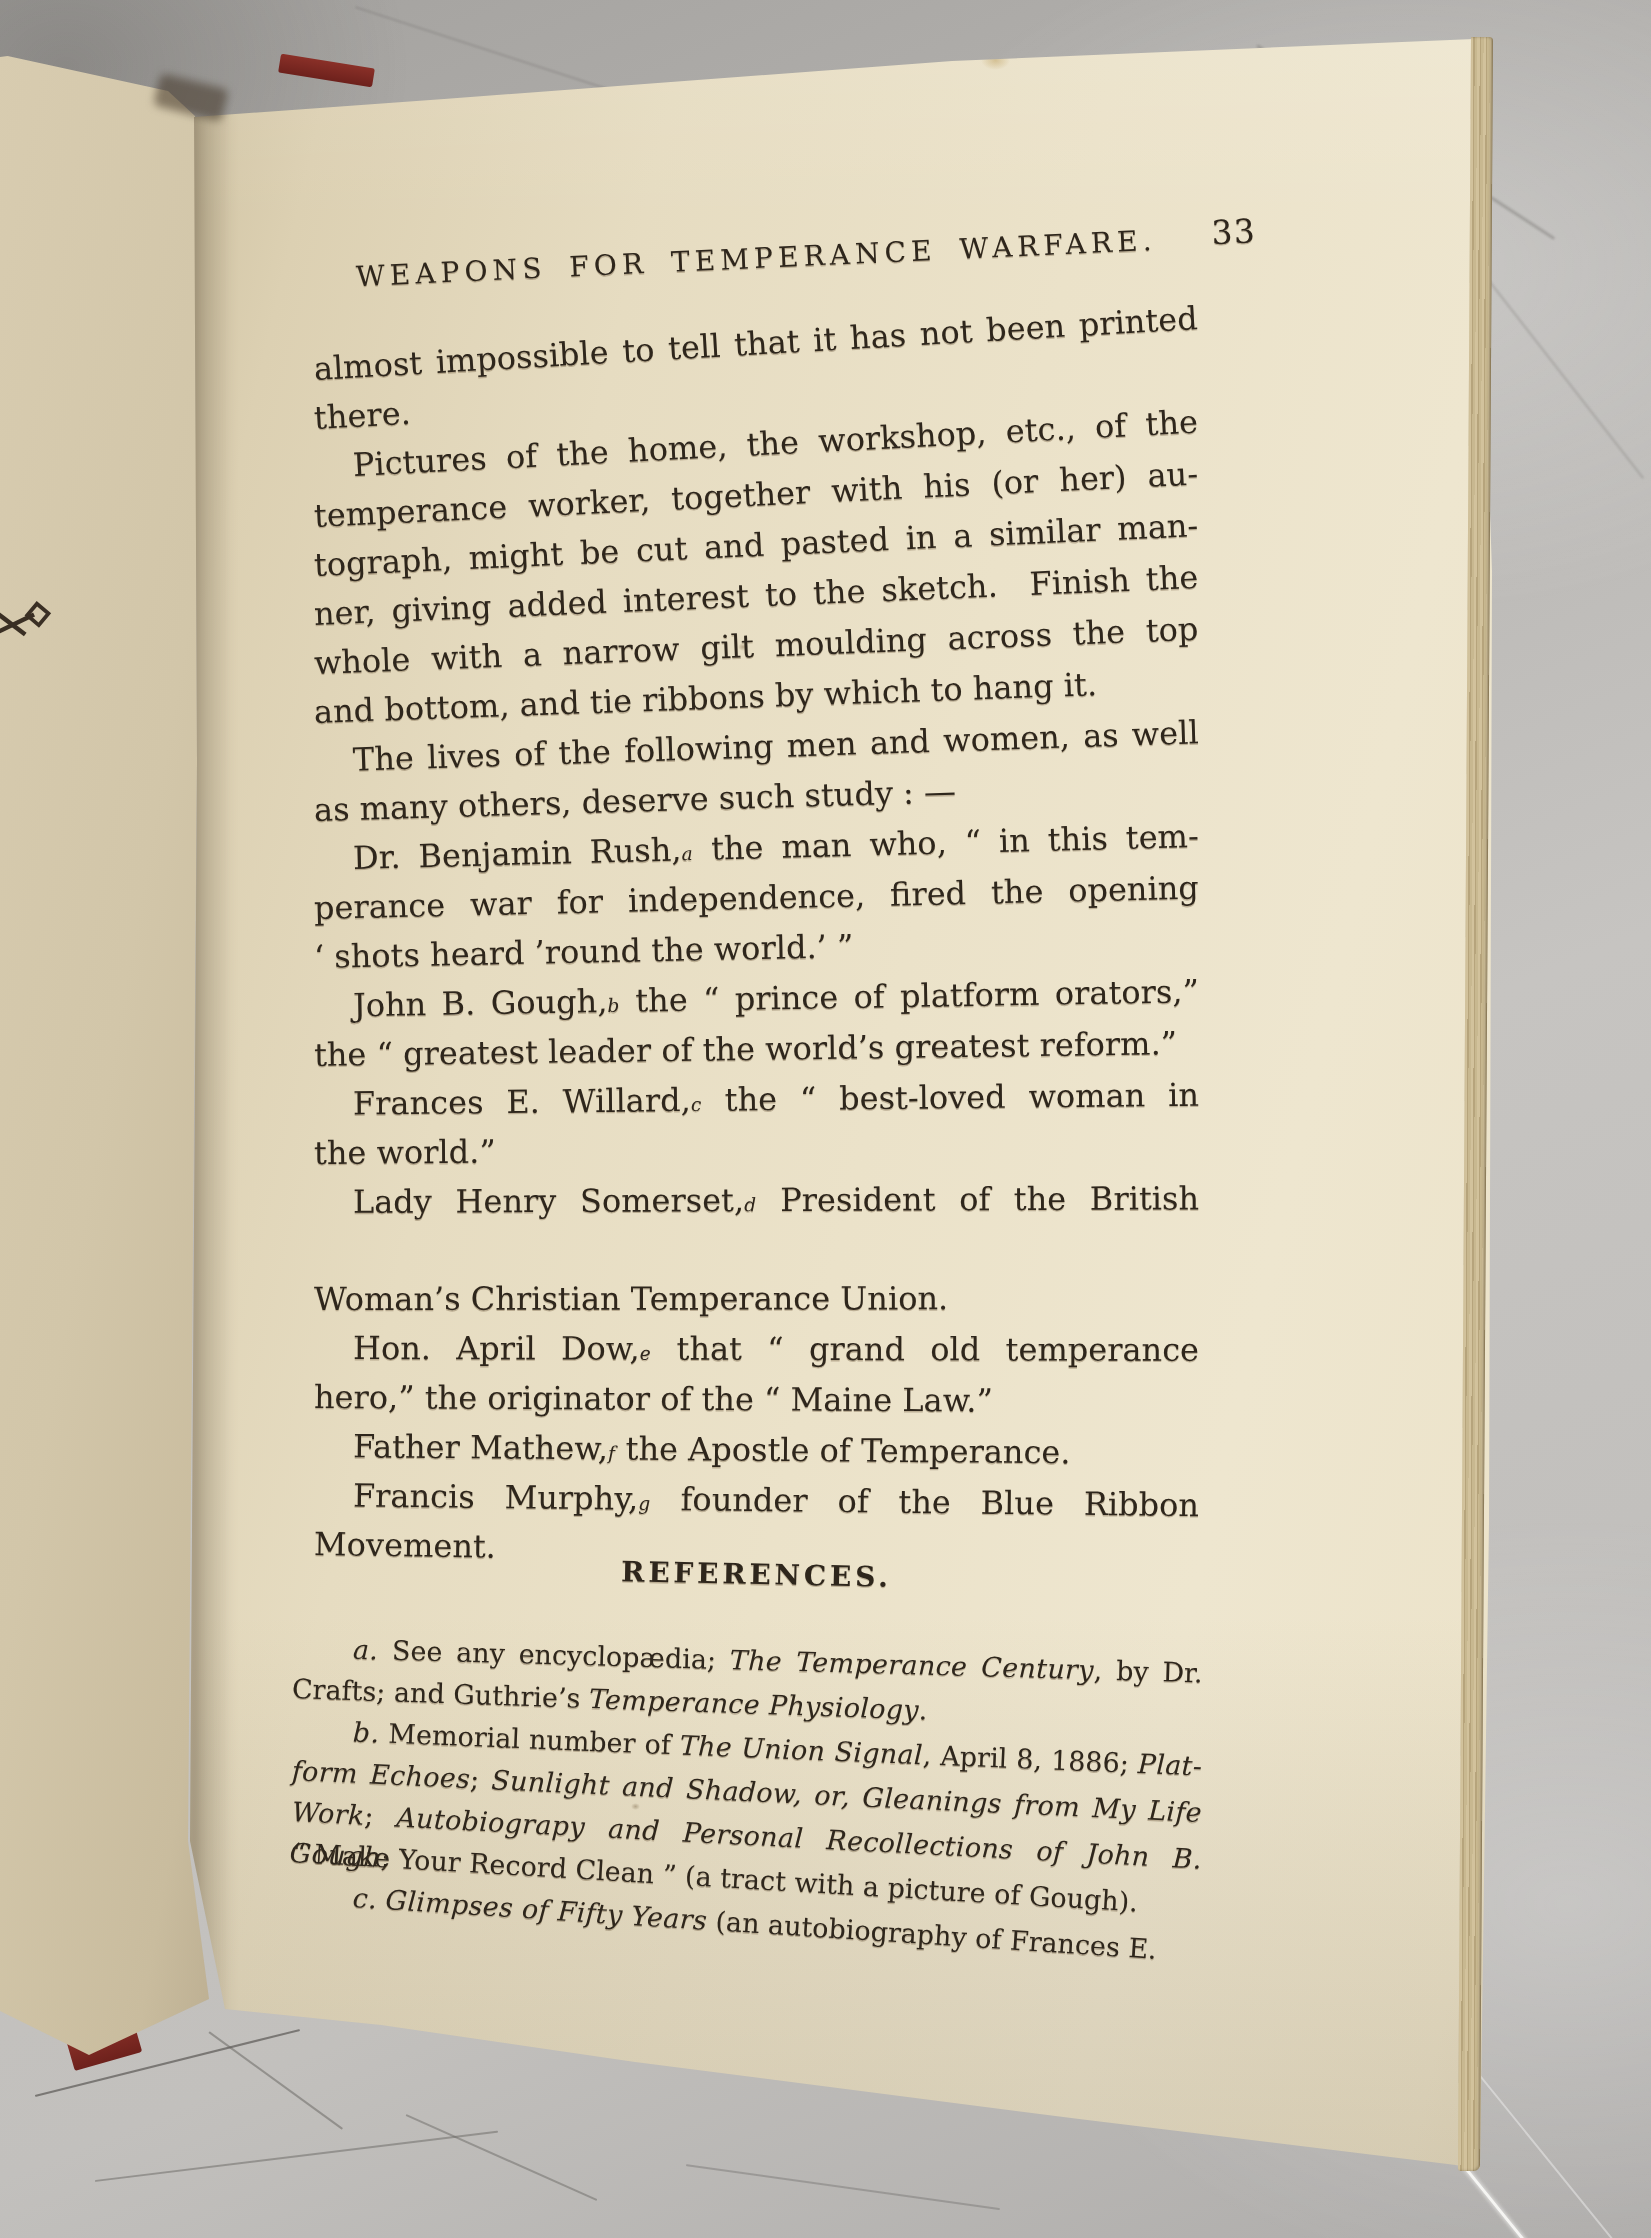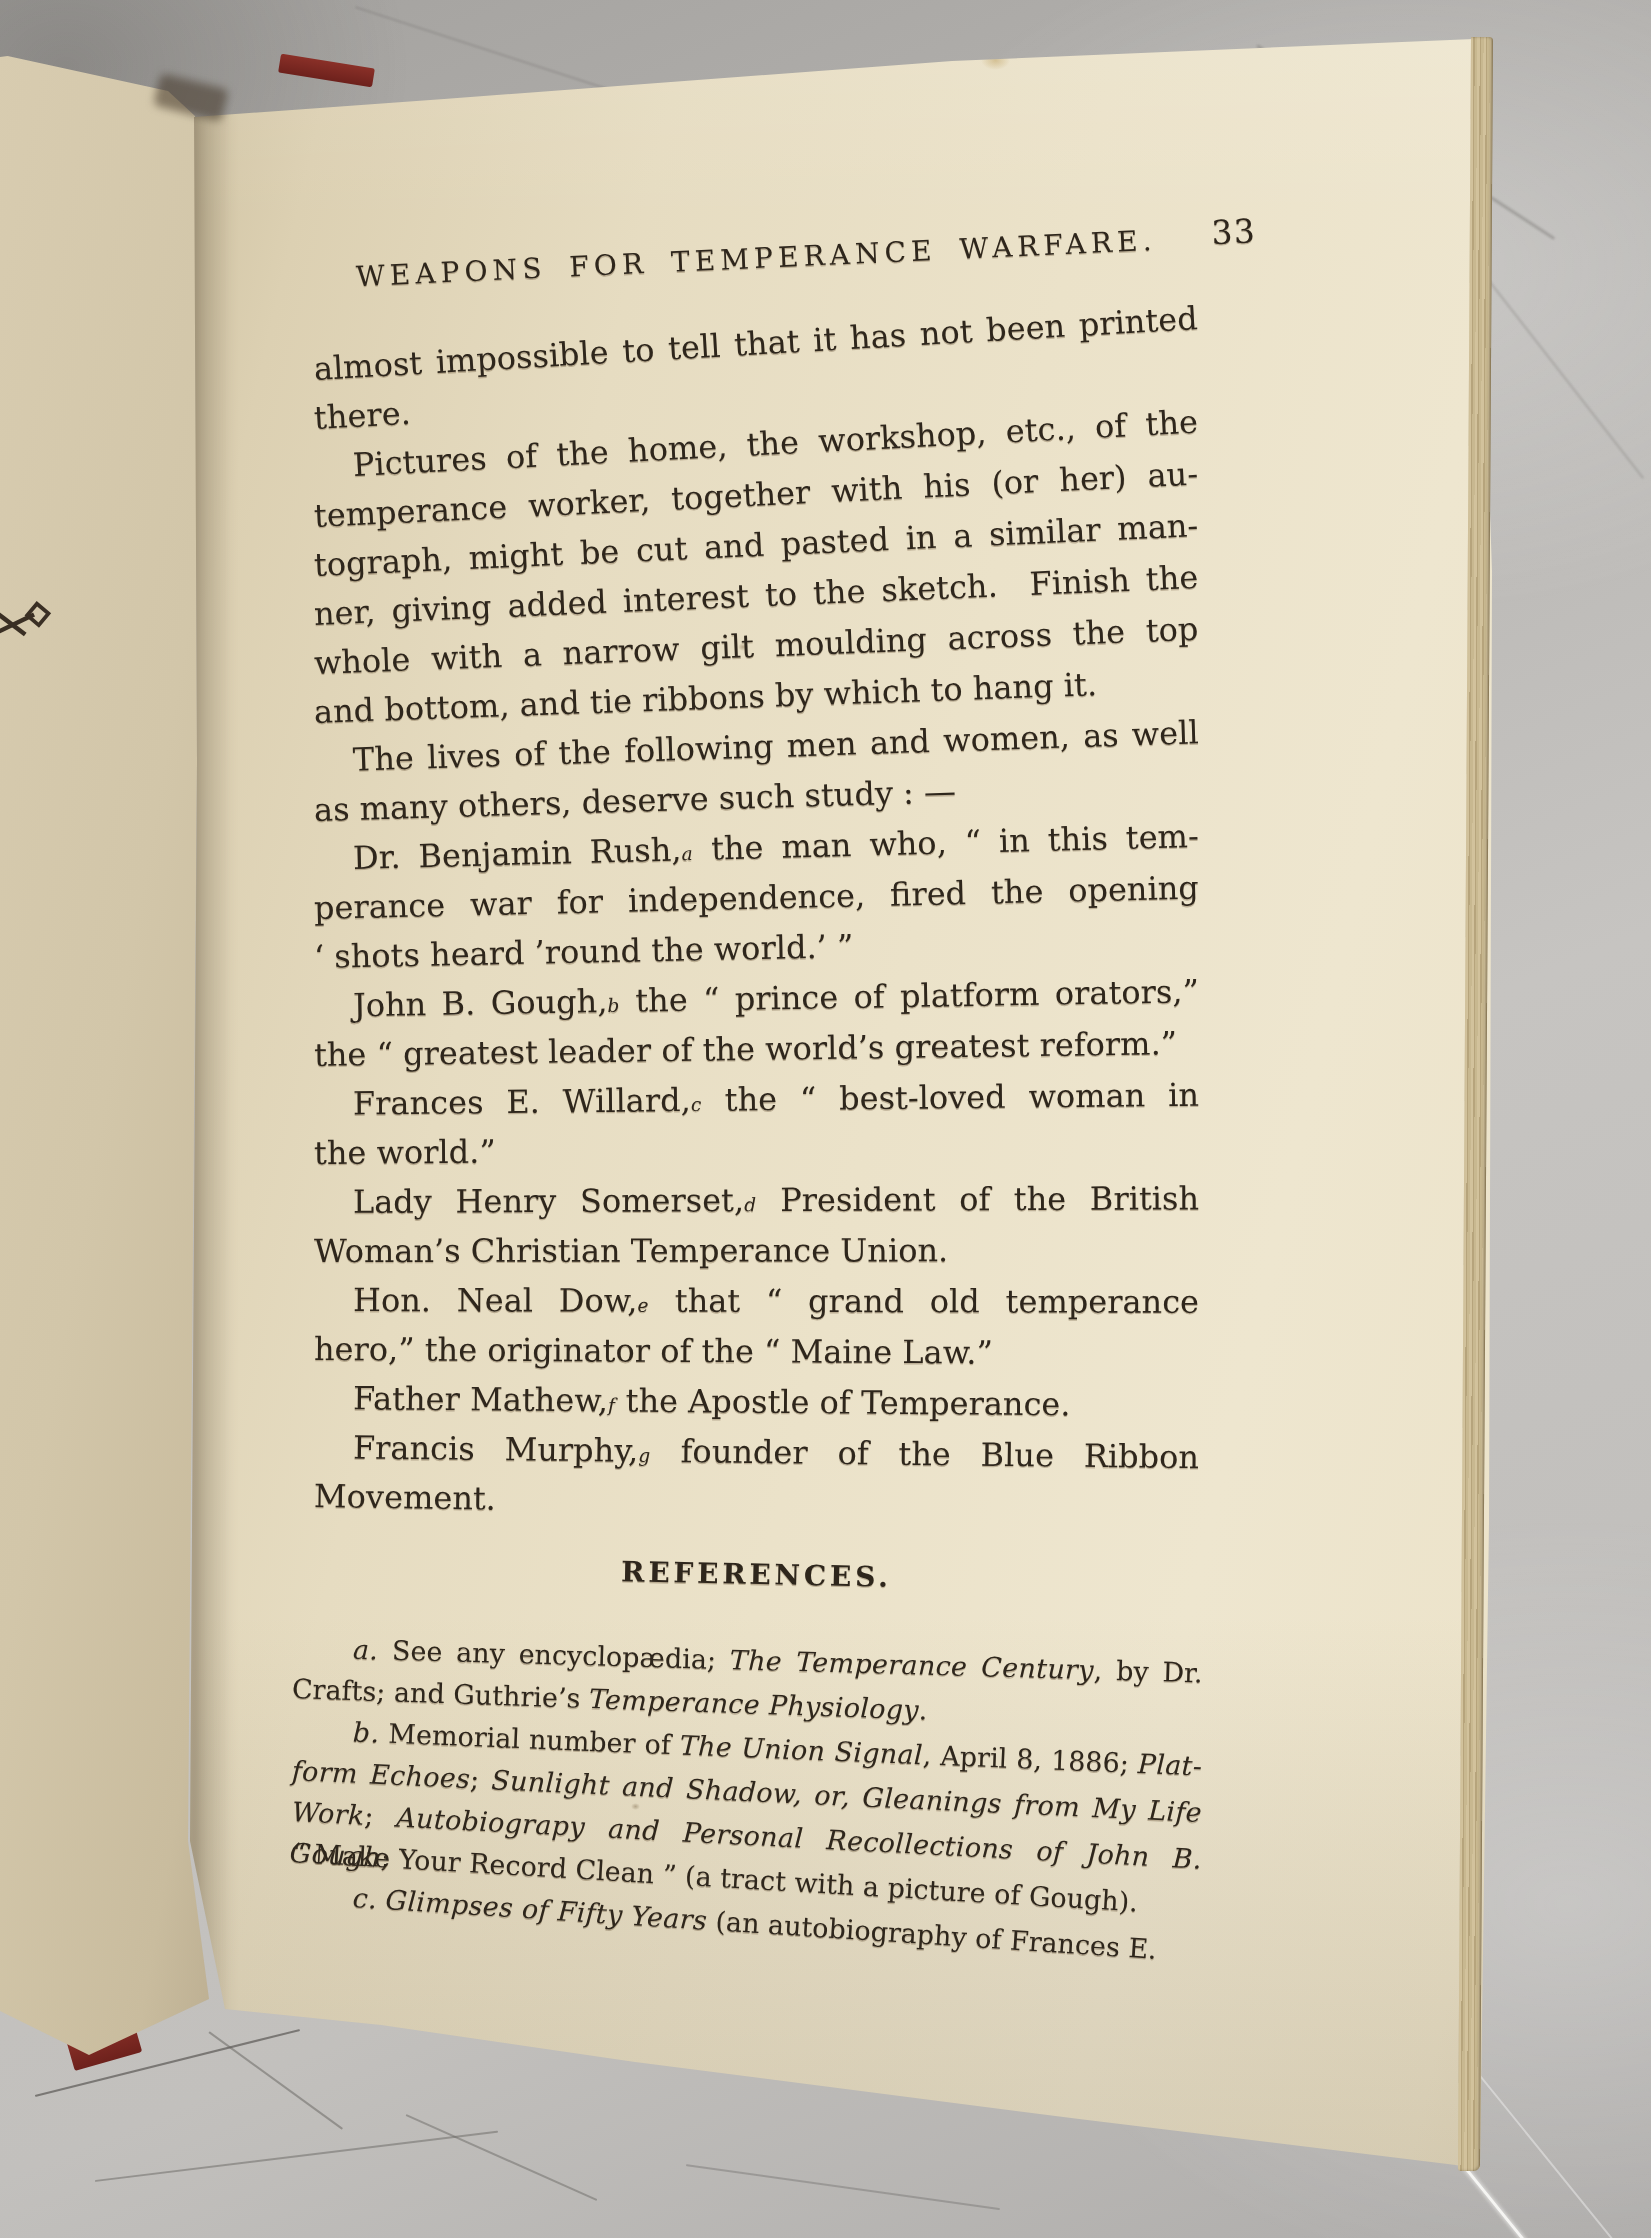--- a/index.html
+++ b/index.html
@@ -137,22 +137,22 @@
       <div class="tline ind just" style="transform: rotate(-1.86deg);"><span>The lives of the following men and women, as well</span></div>
       <div class="tline" style="transform: rotate(-1.68deg);"><span>as many others, deserve such study : —</span></div>
       <div class="tline ind just" style="transform: rotate(-1.5deg);"><span>Dr. Benjamin Rush,</span><sup class="refsup">a</sup><span> the man who, “ in this tem-</span></div>
       <div class="tline just" style="transform: rotate(-1.32deg);"><span>perance war for independence, fired the opening</span></div>
       <div class="tline" style="transform: rotate(-1.14deg);"><span>‘ shots heard ’round the world.’ ”</span></div>
       <div class="tline ind just" style="transform: rotate(-0.96deg);"><span>John B. Gough,</span><sup class="refsup">b</sup><span> the “ prince of platform orators,”</span></div>
       <div class="tline" style="transform: rotate(-0.78deg);"><span>the “ greatest leader of the world’s greatest reform.”</span></div>
       <div class="tline ind just" style="transform: rotate(-0.6deg);"><span>Frances E. Willard,</span><sup class="refsup">c</sup><span> the “ best-loved woman in</span></div>
       <div class="tline" style="transform: rotate(-0.42deg);"><span>the world.”</span></div>
       <div class="tline ind just" style="transform: rotate(-0.24deg);"><span>Lady Henry Somerset,</span><sup class="refsup">d</sup><span> President of the British</span></div>
-      <div class="tline" style="transform: rotate(-0.06deg);"><span>Woman’s Christian Temperance Union.</span></div>
-      <div class="tline ind just" style="transform: rotate(0.12deg);"><span>Hon. Neal Dow,</span><sup class="refsup">e</sup><span> that “ grand old temperance</span></div>
+      <div class="tline" style="transform: rotate(-0.06deg); margin-top: 48px;"><span>Woman’s Christian Temperance Union.</span></div>
+      <div class="tline ind just" style="transform: rotate(0.12deg);"><span>Hon. April Dow,</span><sup class="refsup">e</sup><span> that “ grand old temperance</span></div>
       <div class="tline" style="transform: rotate(0.3deg);"><span>hero,” the originator of the “ Maine Law.”</span></div>
       <div class="tline ind" style="transform: rotate(0.48deg);"><span>Father Mathew,</span><sup class="refsup">f</sup><span> the Apostle of Temperance.</span></div>
       <div class="tline ind just" style="transform: rotate(0.66deg);"><span>Francis Murphy,</span><sup class="refsup">g</sup><span> founder of the Blue Ribbon</span></div>
       <div class="tline" style="transform: rotate(0.84deg);"><span>Movement.</span></div>
     </div>
 
   <div class="refs-heading ink">REFERENCES.</div>
   <div class="refs-block ink" id="ref-lines">
       <div class="tline ind just" style="transform: rotate(1.6deg);"><i>a.</i><span> See any encyclopædia; </span><i>The Temperance Century</i><span>, by Dr.</span></div>
       <div class="tline" style="transform: rotate(1.95deg);"><span>Crafts; and Guthrie’s </span><i>Temperance Physiology</i><span>.</span></div>

